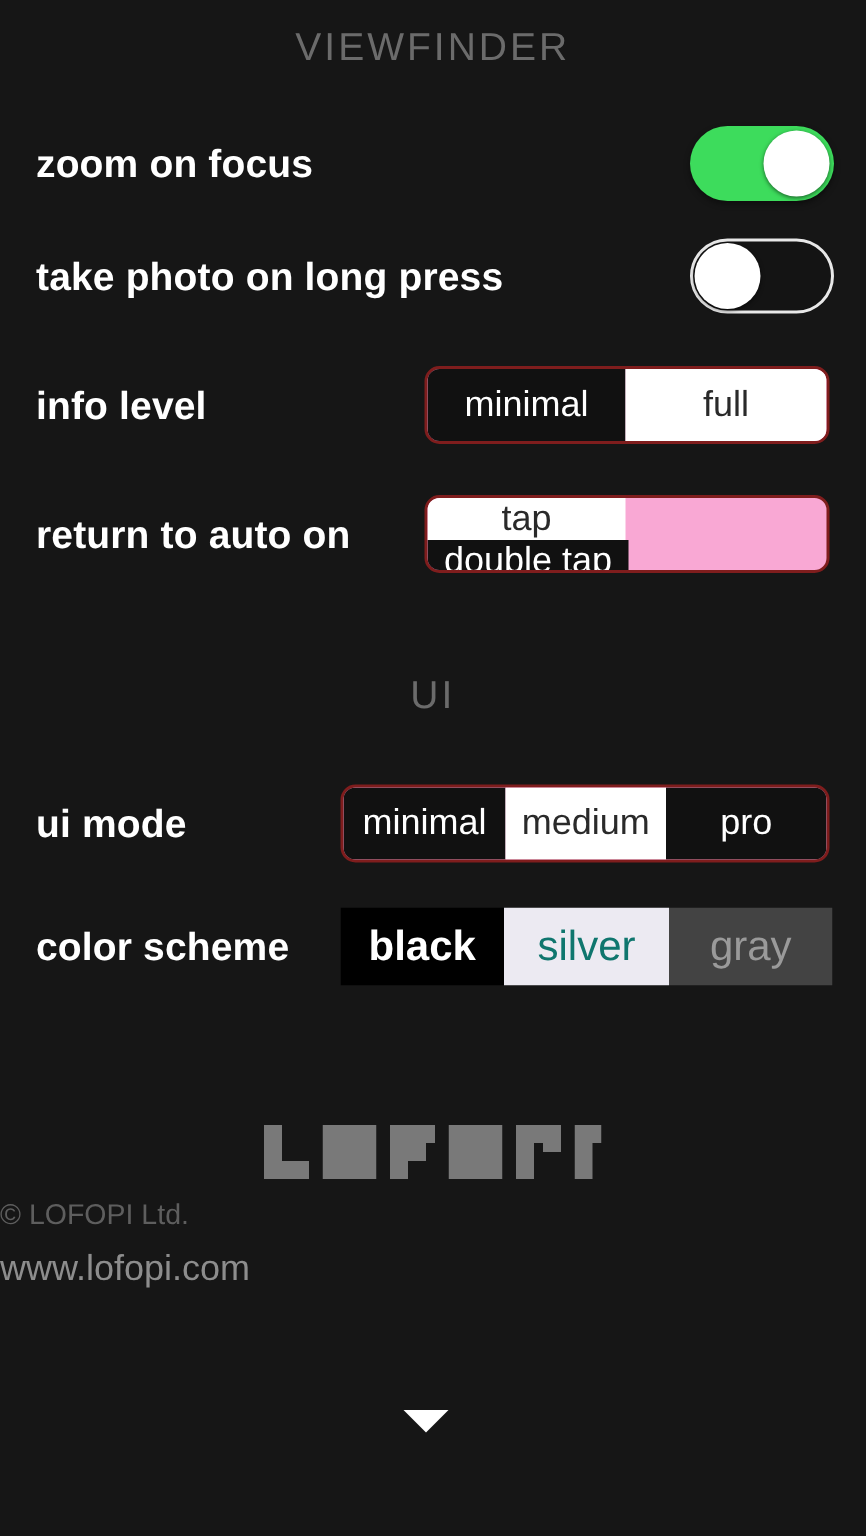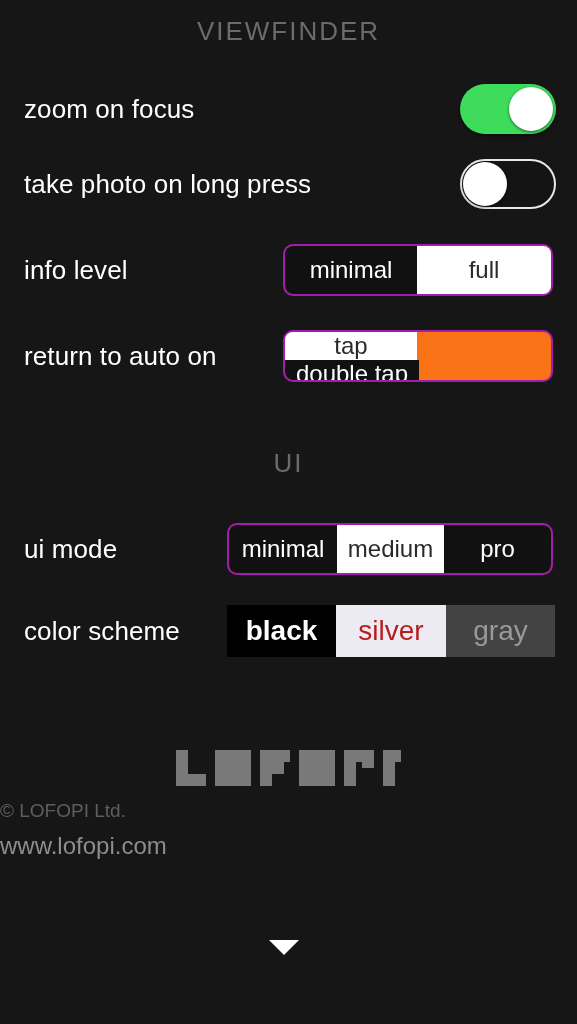--- a/index.html
+++ b/index.html
@@ -35,21 +35,21 @@
     position: absolute;
     left: 0;
     width: 577px;
     display: flex;
     align-items: center;
   }
 
   .row-label {
     color: #ffffff;
     font-size: 26px;
-    font-weight: 400;
+    font-weight: 700;
     font-family: "Liberation Sans", sans-serif;
     padding-left: 24px;
     white-space: nowrap;
     letter-spacing: 0.1px;
   }
 
   
   .toggle {
     position: absolute;
     width: 96px;
@@ -73,24 +73,24 @@
   .toggle.off {
     background: #141414;
     border: 2px solid #e8e8e8;
   }
   .toggle.off .knob { left: 1px; top: 1px; }
 
   
   .segmented {
     position: absolute;
     display: flex;
-    border: 2px solid #a21caf;
+    border: 2px solid #7f1d1d;
     border-radius: 10px;
     overflow: hidden;
-    background: #f97316;
+    background: #f9a8d4;
     height: 52px;
   }
   .segmented .seg {
     display: flex;
     align-items: center;
     justify-content: center;
     font-size: 24px;
     font-family: "Liberation Sans", sans-serif;
     height: 100%;
     white-space: nowrap;
@@ -114,21 +114,21 @@
   .swatches .sw {
     display: flex;
     align-items: center;
     justify-content: center;
     font-size: 28px;
     height: 100%;
     white-space: nowrap;
     font-family: "Liberation Sans", sans-serif;
   }
   .sw-black  { background: #000000; color: #ffffff; font-weight: 700; }
-  .sw-silver { background: #eceaf2; color: #b91c1c; }
+  .sw-silver { background: #eceaf2; color: #0f766e; }
   .sw-gray   { background: #434343; color: #9a9a9a; }
 
   
   .footer {
     position: absolute;
     left: 0;
     width: 577px;
     text-align: left;
   }
 

